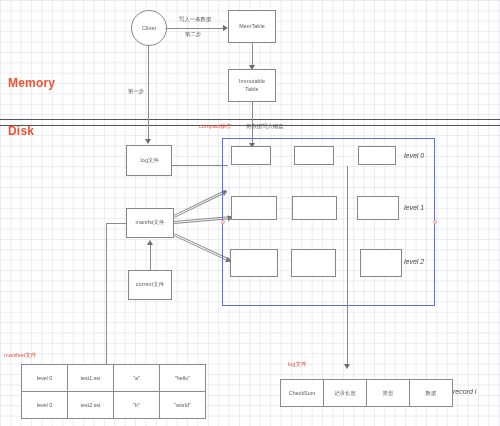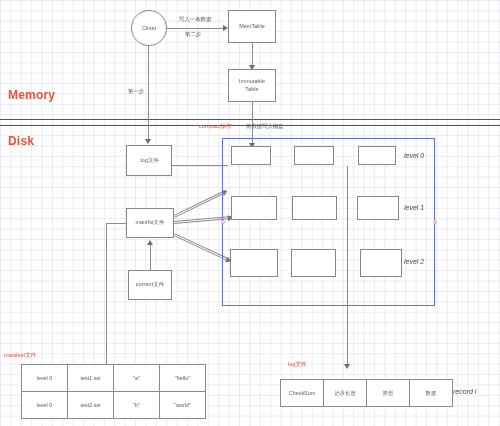--- a/index.html
+++ b/index.html
@@ -142,22 +142,22 @@
   }
 </style>
 </head>
 <body>
 
 <div id="canvas">
 
   <div class="sep" style="top:119px;"></div>
   <div class="sep" style="top:125px;"></div>
 
-  <div class="lbl-big-red" style="left:8px; top:88px;">Memory</div>
-  <div class="lbl-big-red" style="left:8px; top:134px;">Disk</div>
+  <div class="lbl-big-red" style="left:8px; top:76px;">Memory</div>
+  <div class="lbl-big-red" style="left:8px; top:124px;">Disk</div>
 
   <div class="circle" style="left:131px; top:10px; width:36px; height:36px;">Clinet</div>
 
   <div class="hline" style="left:167px; top:28px; width:57px;"></div>
   <div class="arrow-r" style="left:223px; top:25px;"></div>
   <div class="lbl" style="left:179px; top:16px;">写入一条数据</div>
   <div class="lbl" style="left:185px; top:31px;">第二步</div>
 
   <div class="box" style="left:228px; top:10px; width:48px; height:33px;">MemTable</div>
 

